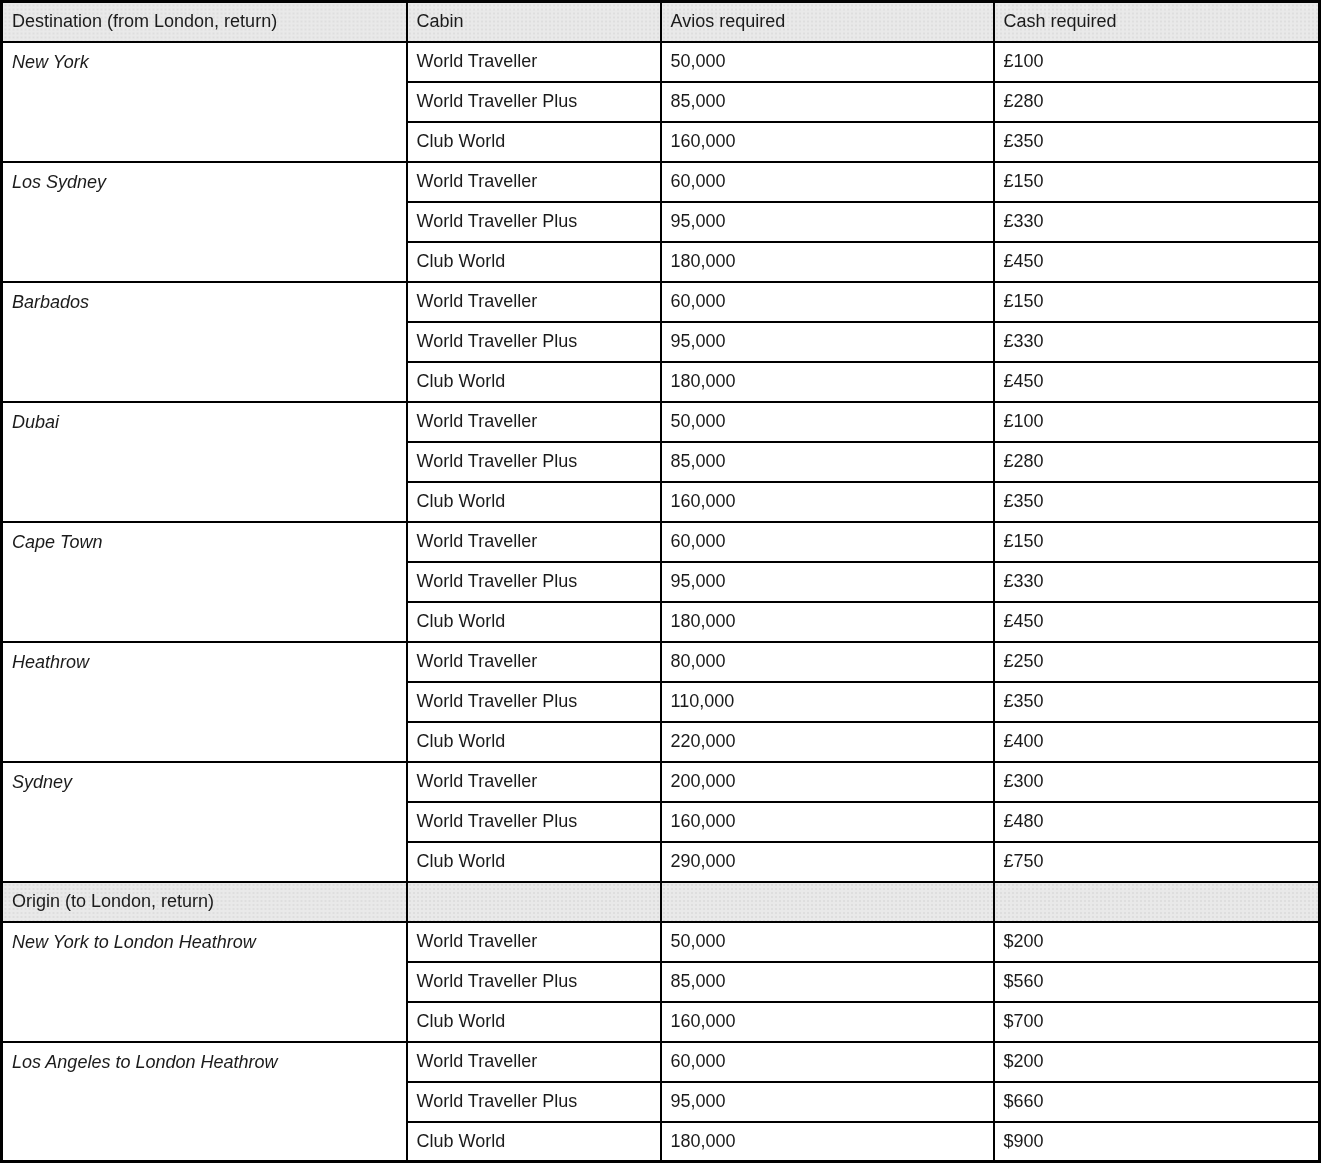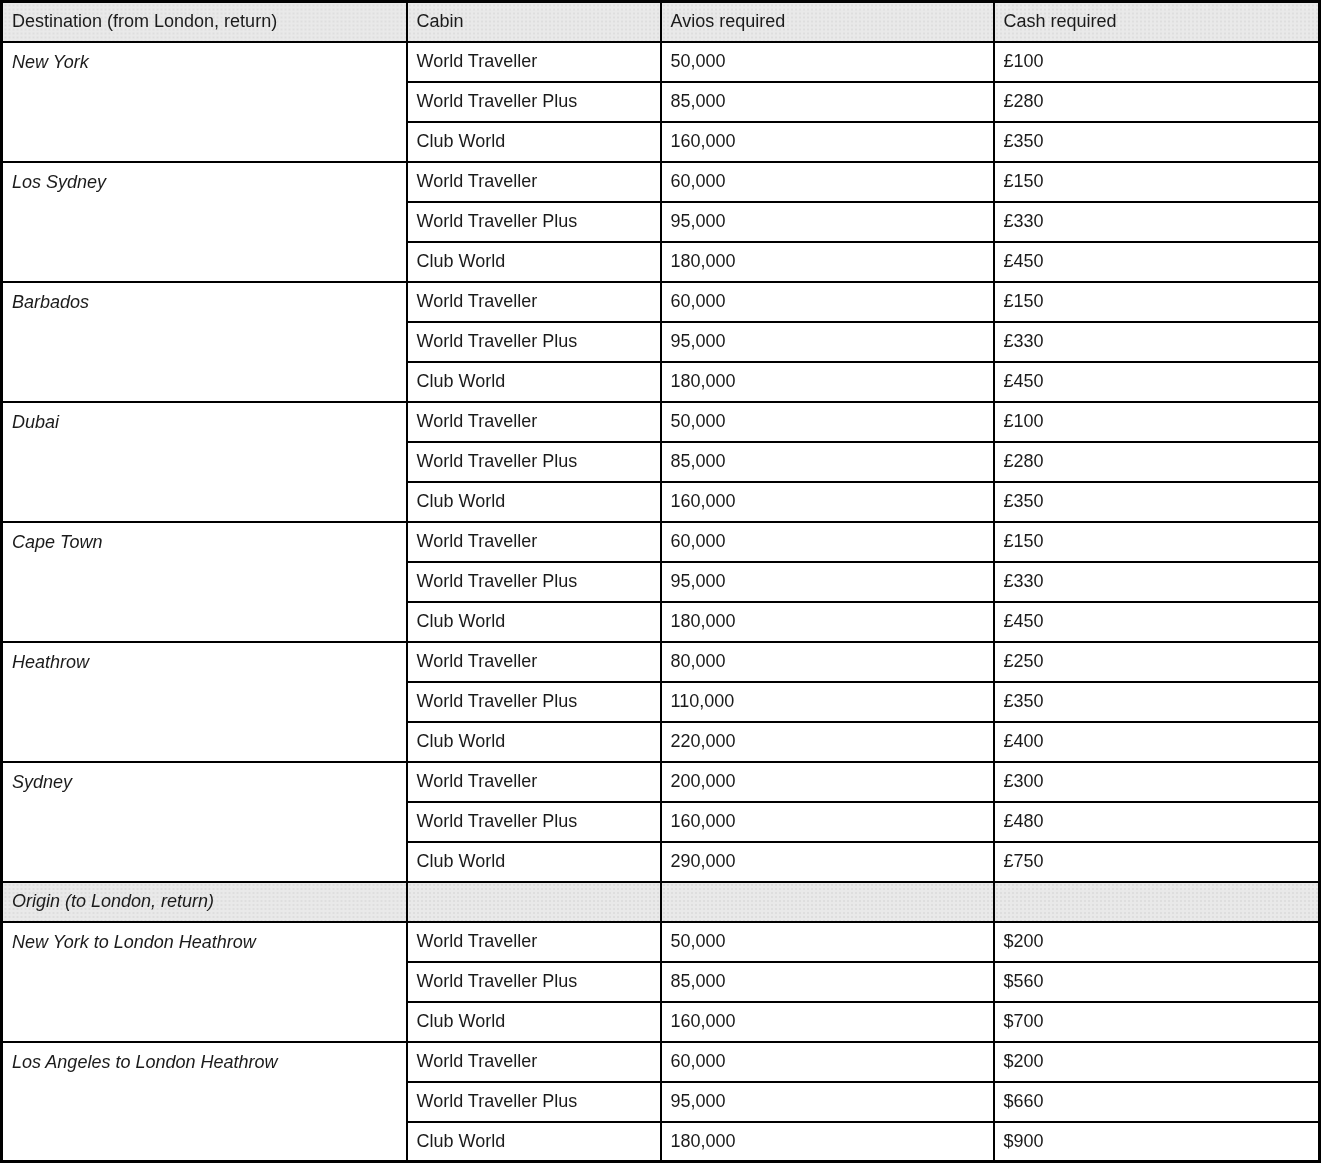--- a/index.html
+++ b/index.html
@@ -39,21 +39,20 @@
   }
   .avios-table td.dest {
     vertical-align: top;
     padding-top: 9px;
     font-style: italic;
   }
   .avios-table tr.section-row td {
     background-color: #e9e9e9;
     background-image: radial-gradient(#dedede 0.8px, rgba(0,0,0,0) 0.8px);
     background-size: 4px 4px;
-    font-style: italic;
   }
 </style>
 </head>
 <body>
 
 <div class="page">
   <table class="avios-table">
     <colgroup>
       <col style="width:405px">
       <col style="width:254px">

